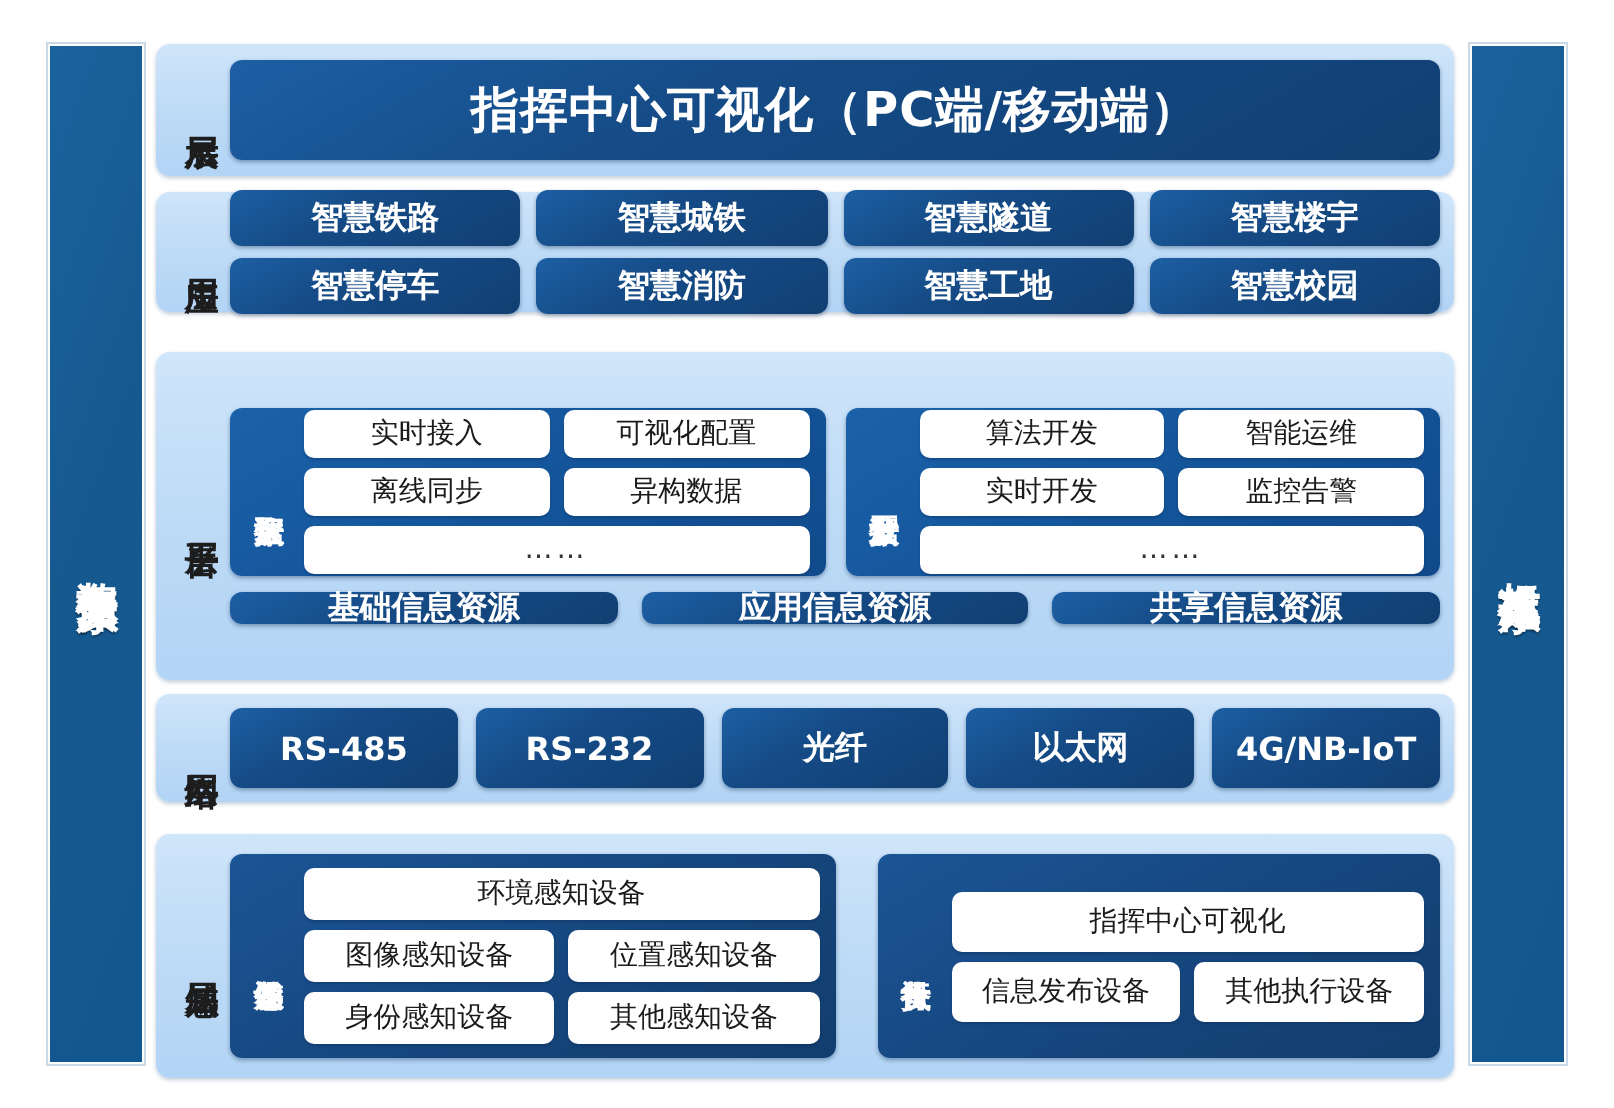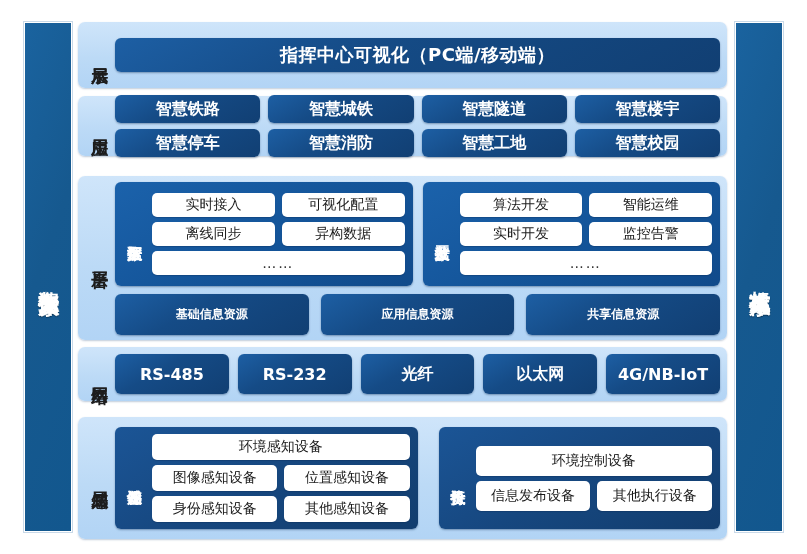--- a/index.html
+++ b/index.html
@@ -96,22 +96,22 @@
     justify-content: center;
     text-align: center;
     box-shadow: 0 1px 2px rgba(10,40,80,.40);
     white-space: nowrap;
     box-sizing: border-box;
   }
 
   
   #band-display { top: 22px; height: 66px; }
   .display-bar {
-    height: 34px;
-    font-size: 18px;
+    height: 50px;
+    font-size: 24px;
     letter-spacing: 0.5px;
   }
 
   
   #band-app { top: 96px; height: 60px; }
   .app-row {
     display: flex;
     gap: 8px;
   }
   .app-cell {
@@ -125,21 +125,21 @@
   .plat-top {
     display: flex;
     gap: 10px;
   }
   .plat-group {
     flex: 1 1 0;
     background: linear-gradient(150deg, #1b62ab 0%, #14559a 50%, #104a8b 100%);
     border-radius: 6px;
     box-shadow: 0 1px 2px rgba(10,40,80,.40);
     display: flex;
-    padding: 11px 8px;
+    padding: 1px 8px;
     gap: 7px;
     box-sizing: border-box;
     min-width: 0;
   }
   .plat-group-label {
     flex: 0 0 22px;
     display: flex;
     align-items: center;
     justify-content: center;
   }
@@ -180,22 +180,22 @@
   }
   .white-chip.wide { flex: 1 1 100%; }
   .dots { letter-spacing: 2px; color: #333; }
   .plat-bottom {
     display: flex;
     gap: 12px;
     margin-top: 2px;
   }
   .res-cell {
     flex: 1 1 0;
-    height: 41px;
-    font-size: 12px;
+    height: 16px;
+    font-size: 16px;
   }
 
   
   #band-network { top: 347px; height: 54px; }
   .net-row {
     display: flex;
     gap: 9px;
   }
   .net-cell {
     flex: 1 1 0;
@@ -390,21 +390,21 @@
             </div>
           </div>
         </div>
 
         <div class="perc-group right">
           <div class="perc-group-label">
             <span>执行设备</span>
           </div>
           <div class="perc-grid">
             <div class="perc-grid-row">
-              <div class="white-chip">环境控制设备</div>
+              <div class="white-chip">指挥中心可视化</div>
             </div>
             <div class="perc-grid-row">
               <div class="white-chip">信息发布设备</div>
               <div class="white-chip">其他执行设备</div>
             </div>
           </div>
         </div>
 
       </div>
     </div>

